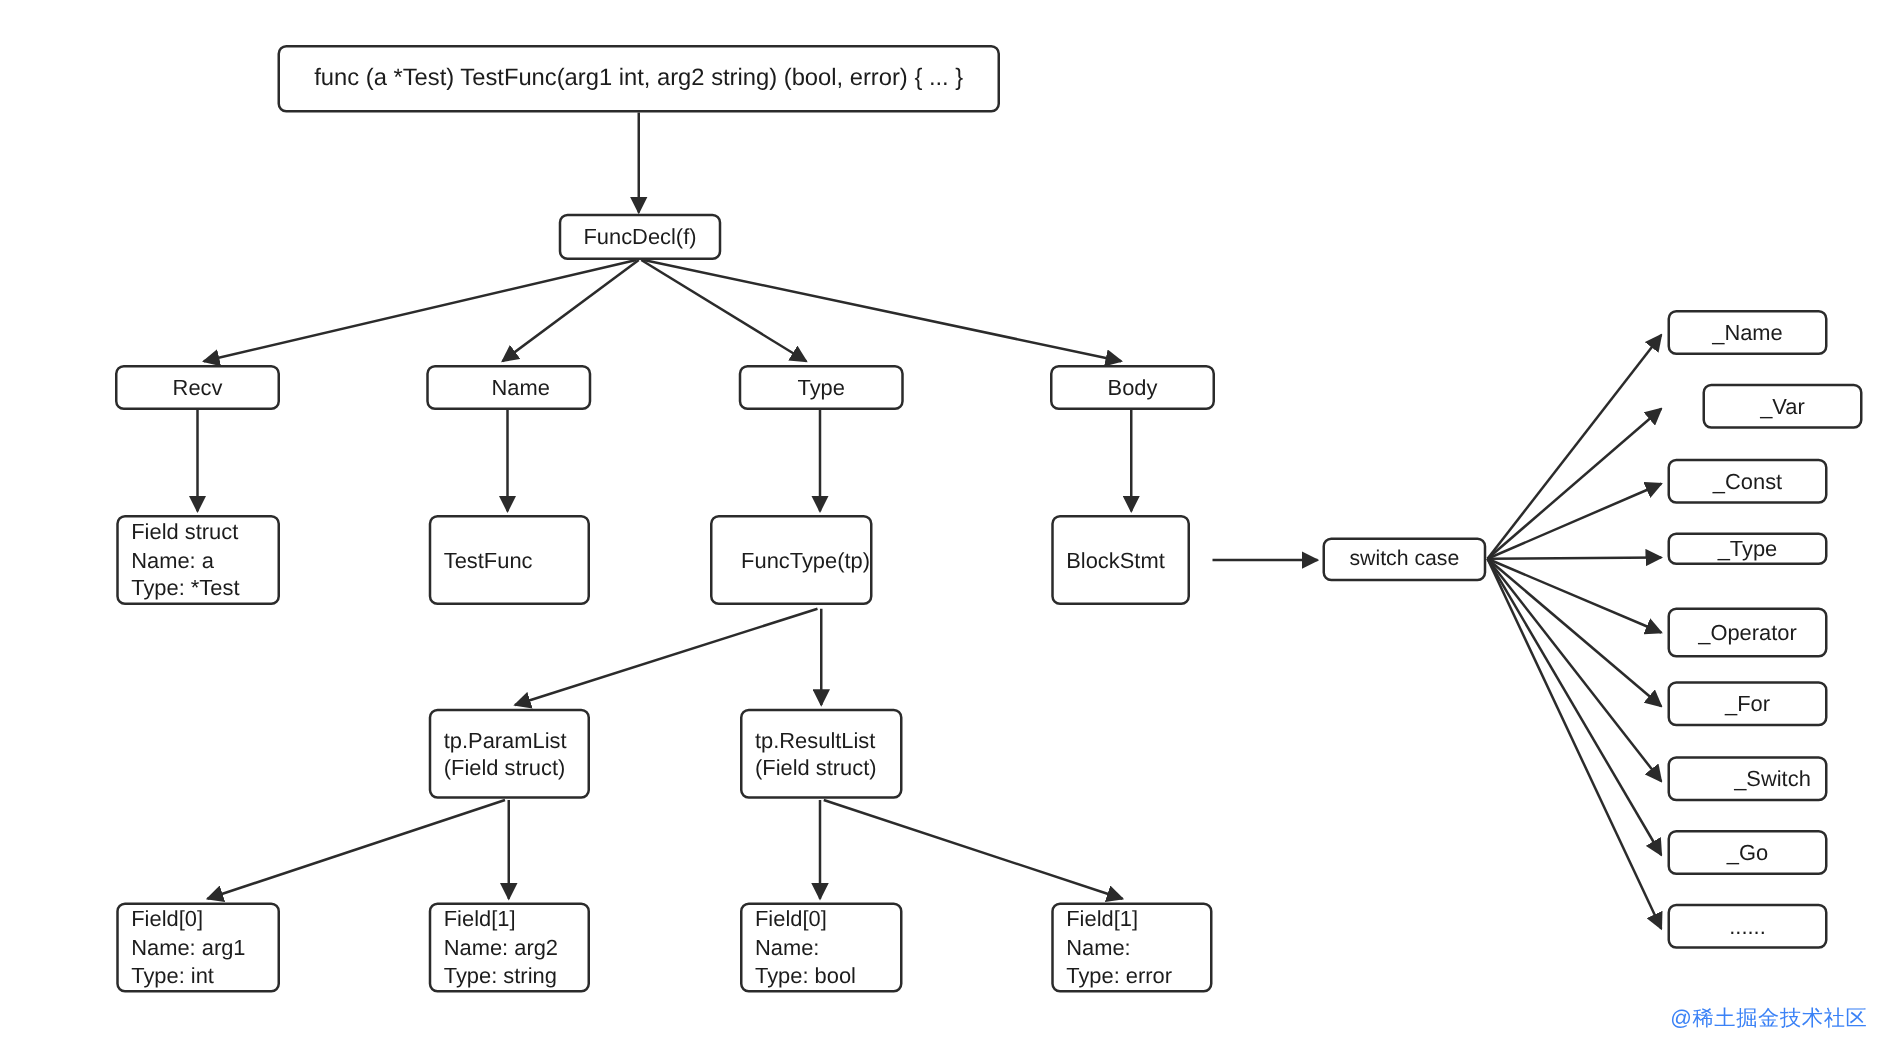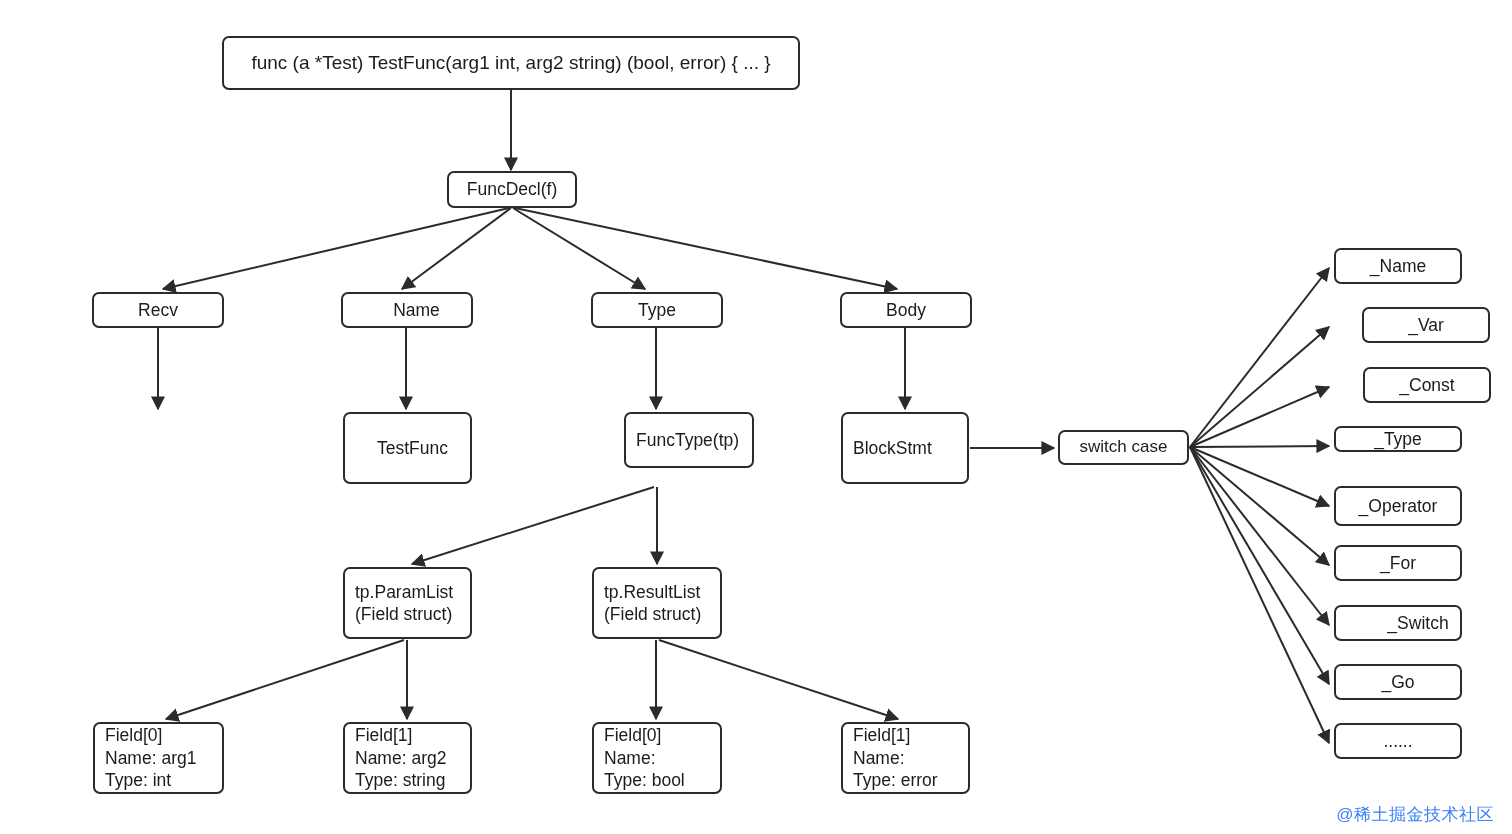--- a/index.html
+++ b/index.html
@@ -134,30 +134,35 @@
   </div>
 
   <div class="node center" style="left:591px; top:292px; width:132px; height:36px;justify-content:center;">
     <div class="line">Type</div>
   </div>
 
   <div class="node center" style="left:840px; top:292px; width:132px; height:36px;">
     <div class="line">Body</div>
   </div>
 
-
-  <div class="node left" style="left:343px; top:412px; width:129px; height:72px;align-items:center;">
+  <div class="node left" style="left:93px; top:412px; width:131px; height:72px;">
+    <div class="line">Field struct</div>
+    <div class="line">Name: a</div>
+    <div class="line">Type: *Test</div>
+  </div>
+
+  <div class="node left" style="left:343px; top:412px; width:129px; height:72px;">
     <div class="line">TestFunc</div>
   </div>
 
-  <div class="node left" style="left:624px; top:412px; width:130px; height:56px;">
+  <div class="node left" style="left:568px; top:412px; width:130px; height:72px;align-items:flex-end;">
     <div class="line">FuncType(tp)</div>
   </div>
 
-  <div class="node left" style="left:841px; top:412px; width:128px; height:72px;">
+  <div class="node left" style="left:841px; top:412px; width:111px; height:72px;">
     <div class="line">BlockStmt</div>
   </div>
 
   <div class="node center small" style="left:1058px; top:430px; width:131px; height:35px;">
     <div class="line">switch case</div>
   </div>
 
   <div class="node left" style="left:343px; top:567px; width:129px; height:72px;">
     <div class="line">tp.ParamList</div>
     <div class="line">(Field struct)</div>
@@ -191,21 +196,21 @@
     <div class="line">Name:</div>
     <div class="line">Type: error</div>
   </div>
 
   <div class="node center" style="left:1334px; top:248px; width:128px; height:36px;">
     <div class="line">_Name</div>
   </div>
   <div class="node center" style="left:1334px; top:307px; width:128px; height:36px;margin-left:28px;">
     <div class="line">_Var</div>
   </div>
-  <div class="node center" style="left:1334px; top:367px; width:128px; height:36px;margin-left:29px;">
+  <div class="node center" style="left:1334px; top:367px; width:128px; height:36px;">
     <div class="line">_Const</div>
   </div>
   <div class="node center" style="left:1334px; top:426px; width:128px; height:26px;">
     <div class="line">_Type</div>
   </div>
   <div class="node center" style="left:1334px; top:486px; width:128px; height:40px;">
     <div class="line">_Operator</div>
   </div>
   <div class="node center" style="left:1334px; top:545px; width:128px; height:36px;">
     <div class="line">_For</div>

